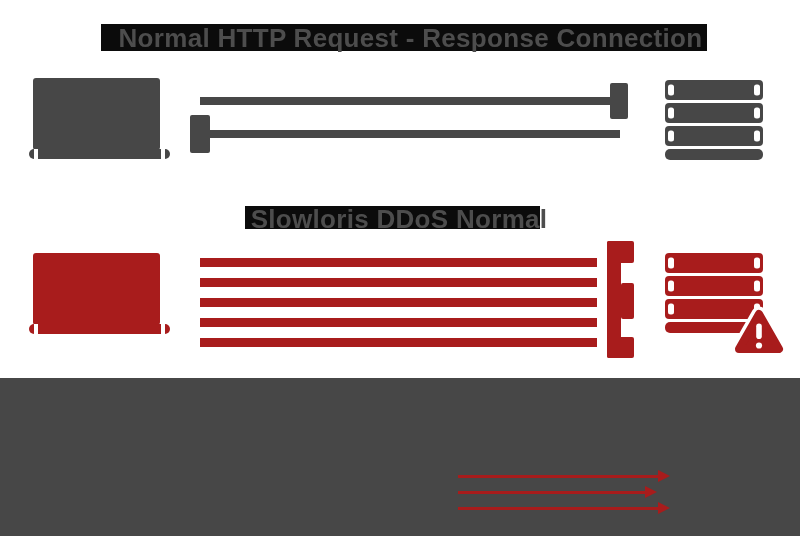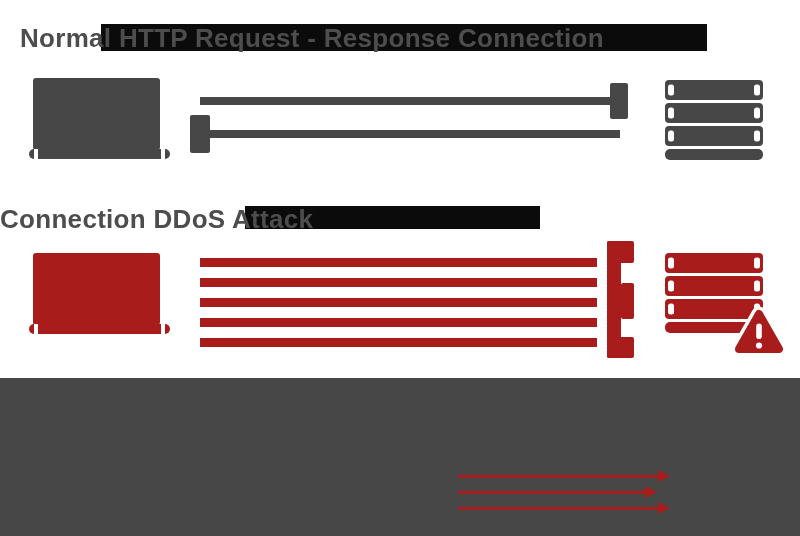--- a/index.html
+++ b/index.html
@@ -10,21 +10,21 @@
     --white:#FFFFFF;
   }
   html,body{margin:0;padding:0;background:#fff;}
   .canvas{
     position:relative;width:800px;height:536px;background:var(--white);
     overflow:hidden;font-family:"Liberation Sans",sans-serif;
   }
   .abs{position:absolute;}
   
   .title-bar{position:absolute;background:var(--title-bar-black);}
-  .title-wrap{position:absolute;display:flex;justify-content:flex-start;pointer-events:none;}
+  .title-wrap{position:absolute;display:flex;justify-content:center;pointer-events:none;}
   .title-text{
     position:relative;z-index:2;color:var(--title-text-gray);
     font-size:26px;font-weight:700;letter-spacing:0.3px;white-space:nowrap;line-height:27px;
   }
   
   .gray-fill{background:var(--neutral-gray);}
   .red-fill{background:var(--accent-red);}
   .blockhead{border-radius:2px;}
   .hline{position:absolute;}
   
@@ -78,21 +78,21 @@
         <rect x="3" y="27.5" width="6" height="11" rx="2.5"></rect>
           <rect x="89" y="27.5" width="6" height="11" rx="2.5"></rect>
         <rect x="3" y="50.5" width="6" height="11" rx="2.5"></rect>
           <rect x="89" y="50.5" width="6" height="11" rx="2.5"></rect>
       </g>
     </svg>
   </div>
 
   <div class="title-bar" style="left:245px;top:206px;width:295px;height:23px;"></div>
   <div class="title-wrap" style="left:0px;top:206px;width:798px;">
-    <span class="title-text">Connection DDoS Attack</span>
+    <span class="title-text">Slowloris DDoS Normal</span>
   </div>
 
   <div class="icon red" style="left:28px;top:253px;width:143px;height:81px;">
     <svg viewBox="0 0 143 81">
       <rect x="5" y="0" width="127" height="72" rx="3" fill="currentColor"></rect>
       <rect x="1" y="71" width="141" height="10" rx="5" fill="currentColor"></rect>
       <rect x="6" y="71" width="4" height="10" fill="#fff"></rect>
       <rect x="133" y="71" width="4" height="10" fill="#fff"></rect>
     </svg>
   </div>

